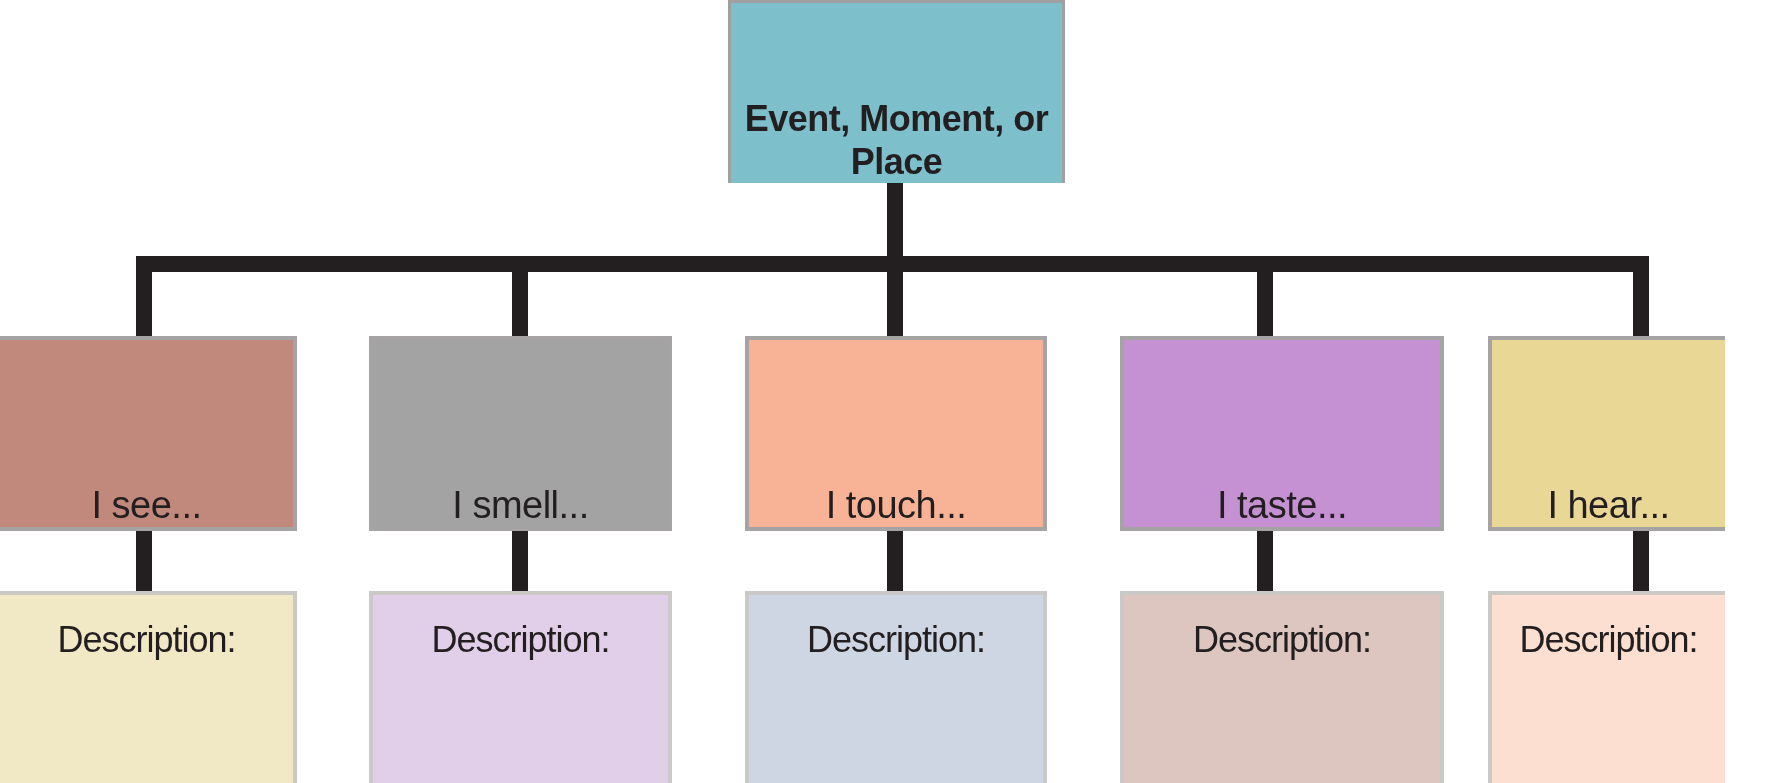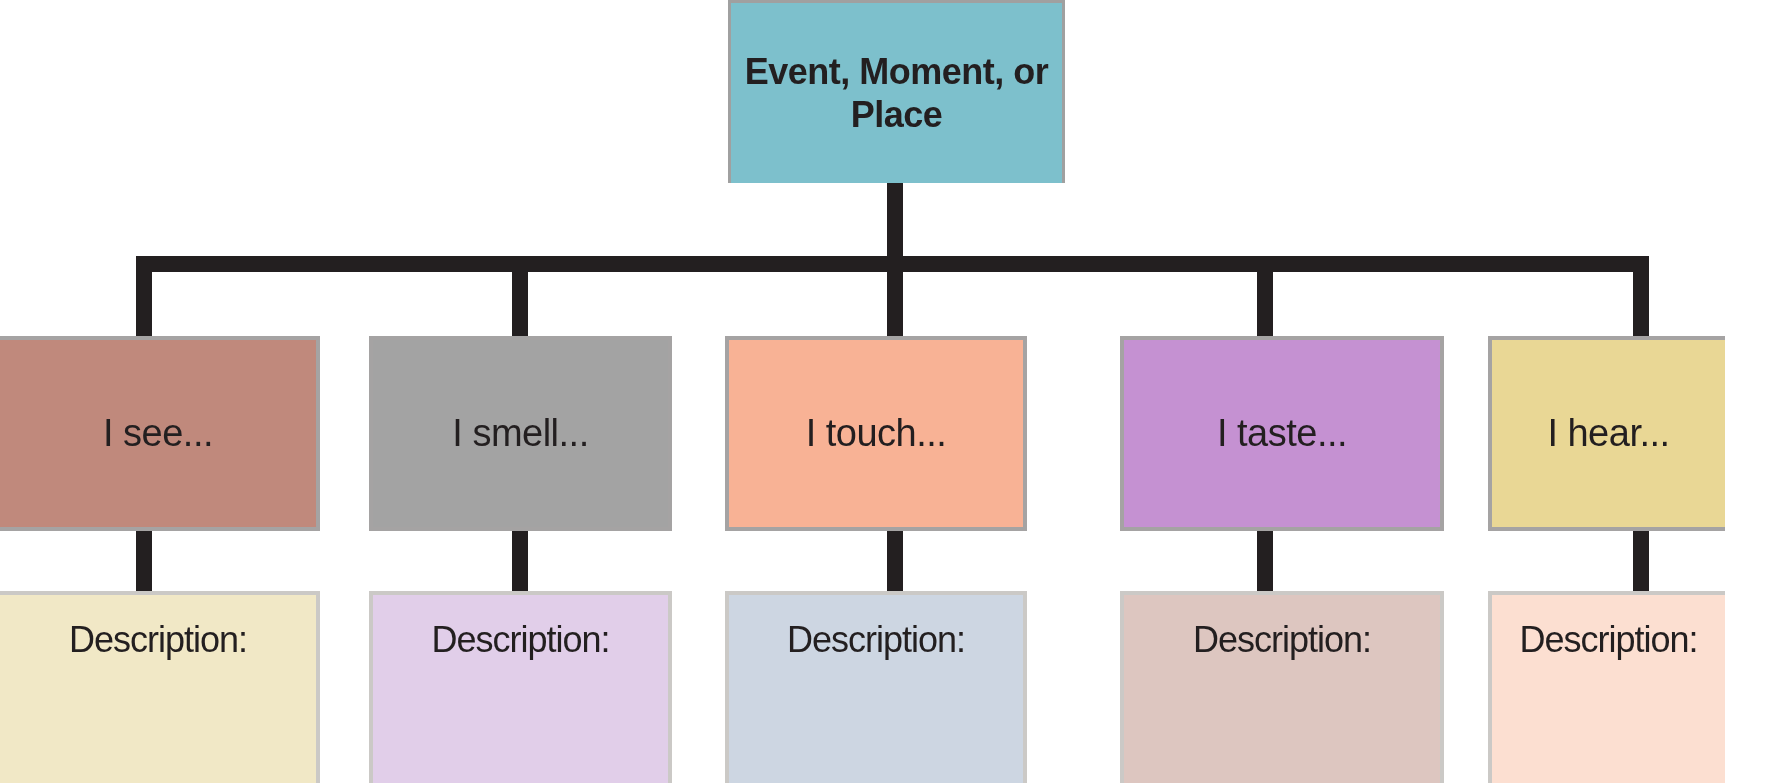--- a/index.html
+++ b/index.html
@@ -13,21 +13,21 @@
     height: 783px;
     background: #ffffff;
     overflow: hidden;
     font-family: "Liberation Sans", "DejaVu Sans", sans-serif;
     color: #231f20;
   }
   .node {
     position: absolute;
     box-sizing: border-box;
     display: flex;
-    align-items: center;
+    align-items: flex-end;
     justify-content: center;
     text-align: center;
   }
   
   .root-node {
     left: 728px; top: 0; width: 337px; height: 183px;
     border: 3px solid #a0a0a0;
     border-bottom: none;
     font-size: 36px;
     font-weight: bold;
@@ -60,23 +60,23 @@
   .desc-node {
     top: 591px; height: 192px;
     border: 4px solid #cbc9c6;
     border-bottom: none;
     font-size: 36px;
     letter-spacing: -1px;
     align-items: flex-start;
     padding-top: 24px;
   }
   
-  .col-1 { left: 0;      width: 320px; }
+  .col-1 { left: 0;      width: 297px; }
   .col-2 { left: 369px;  width: 303px; }
-  .col-3 { left: 725px;  width: 302px; }
+  .col-3 { left: 745px;  width: 302px; }
   .col-4 { left: 1120px; width: 324px; }
   .col-5 { left: 1488px; width: 237px; }
   .cut-left  { border-left: none; }
   .cut-right { border-right: none; }
 </style>
 </head>
 <body>
 
 <div class="canvas">
 

